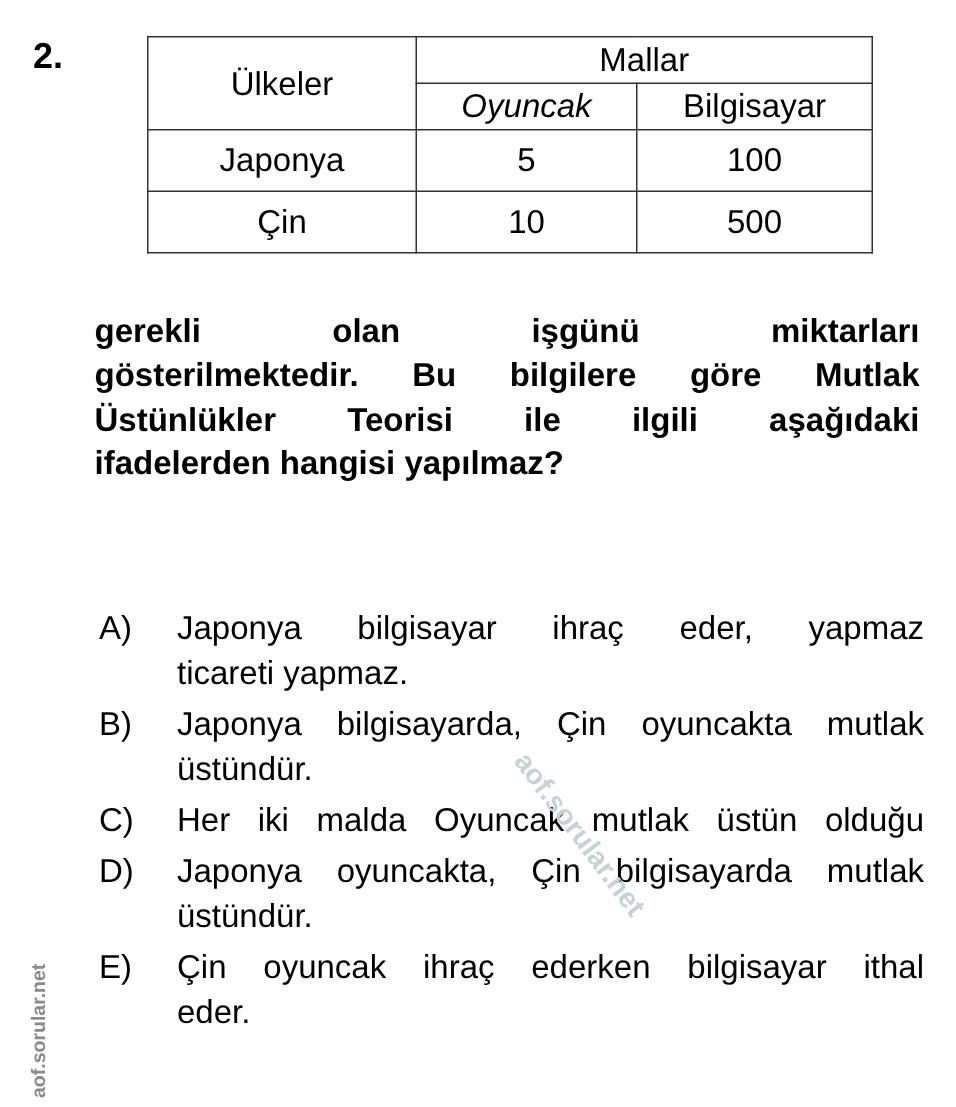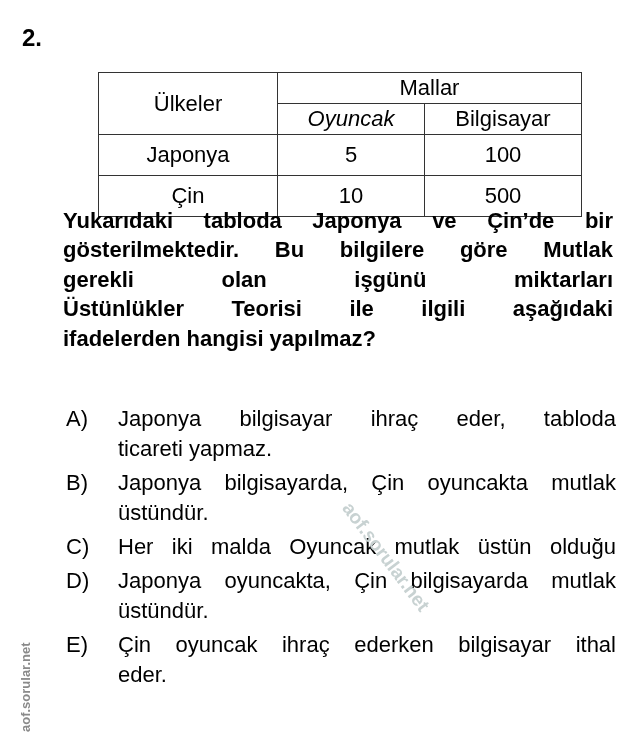--- a/index.html
+++ b/index.html
@@ -1,18 +1,18 @@
 <!DOCTYPE html>
 <html><head>
 <meta charset="utf-8">
 <style>
   html,body{margin:0;padding:0;background:#fff;}
   body{width:637px;height:738px;position:relative;overflow:hidden;font-family:"Liberation Sans",sans-serif;color:#000;}
   .qnum{position:absolute;left:22px;top:24px;font-size:24px;font-weight:bold;}
-  table.t{position:absolute;left:98px;top:24px;border-collapse:collapse;font-size:22px;margin-top:48px;}
+  table.t{position:absolute;left:98px;top:24px;border-collapse:collapse;font-size:22px;}
   table.t td{border:1px solid #333;text-align:center;padding:0;height:30px;}
   .c1{width:178px;}
   .c2{width:146px;font-style:italic;}
   .c3{width:156px;}
   .rowh{height:40px !important;}
   .stem{position:absolute;left:63px;top:206px;width:550px;font-size:22px;font-weight:bold;line-height:29.4px;text-align:justify;text-align-last:left;}
   .stem .j{display:block;text-align:justify;text-align-last:justify;}
   .opts{position:absolute;left:66px;top:404px;width:550px;font-size:22px;line-height:30px;}
   .opt{display:flex;margin-bottom:4px;}
   .opt .l{width:52px;flex:none;}
@@ -43,31 +43,30 @@
   </tr>
   <tr>
     <td class="rowh">Çin</td>
     <td class="rowh">10</td>
     <td class="rowh">500</td>
   </tr>
 </tbody>
   </table>
 
 <div class="stem">
-  <span class="j">Yukarıdaki tabloda Japonya ve Çin’de bir</span>
+  <span class="j">gerekli olan işgünü miktarları</span>
   <span class="j">gösterilmektedir. Bu bilgilere göre Mutlak</span>
-  <span class="j">gerekli olan işgünü miktarları</span>
   <span class="j">Üstünlükler Teorisi ile ilgili aşağıdaki</span>
   <span style="display:block">ifadelerden hangisi yapılmaz?</span>
 </div>
 
 <div class="opts">
   <div class="opt">
     <span class="l">A)</span>
-    <span class="tx"><span class="j">Japonya bilgisayar ihraç eder, tabloda</span><span>ticareti yapmaz.</span></span>
+    <span class="tx"><span class="j">Japonya bilgisayar ihraç eder, yapmaz</span><span>ticareti yapmaz.</span></span>
   </div>
   <div class="opt">
     <span class="l">B)</span>
     <span class="tx"><span class="j">Japonya bilgisayarda, Çin oyuncakta mutlak</span><span>üstündür.</span></span>
   </div>
   <div class="opt">
     <span class="l">C)</span>
     <span class="tx"><span class="j">Her iki malda Oyuncak mutlak üstün olduğu</span></span>
   </div>
   <div class="opt">

